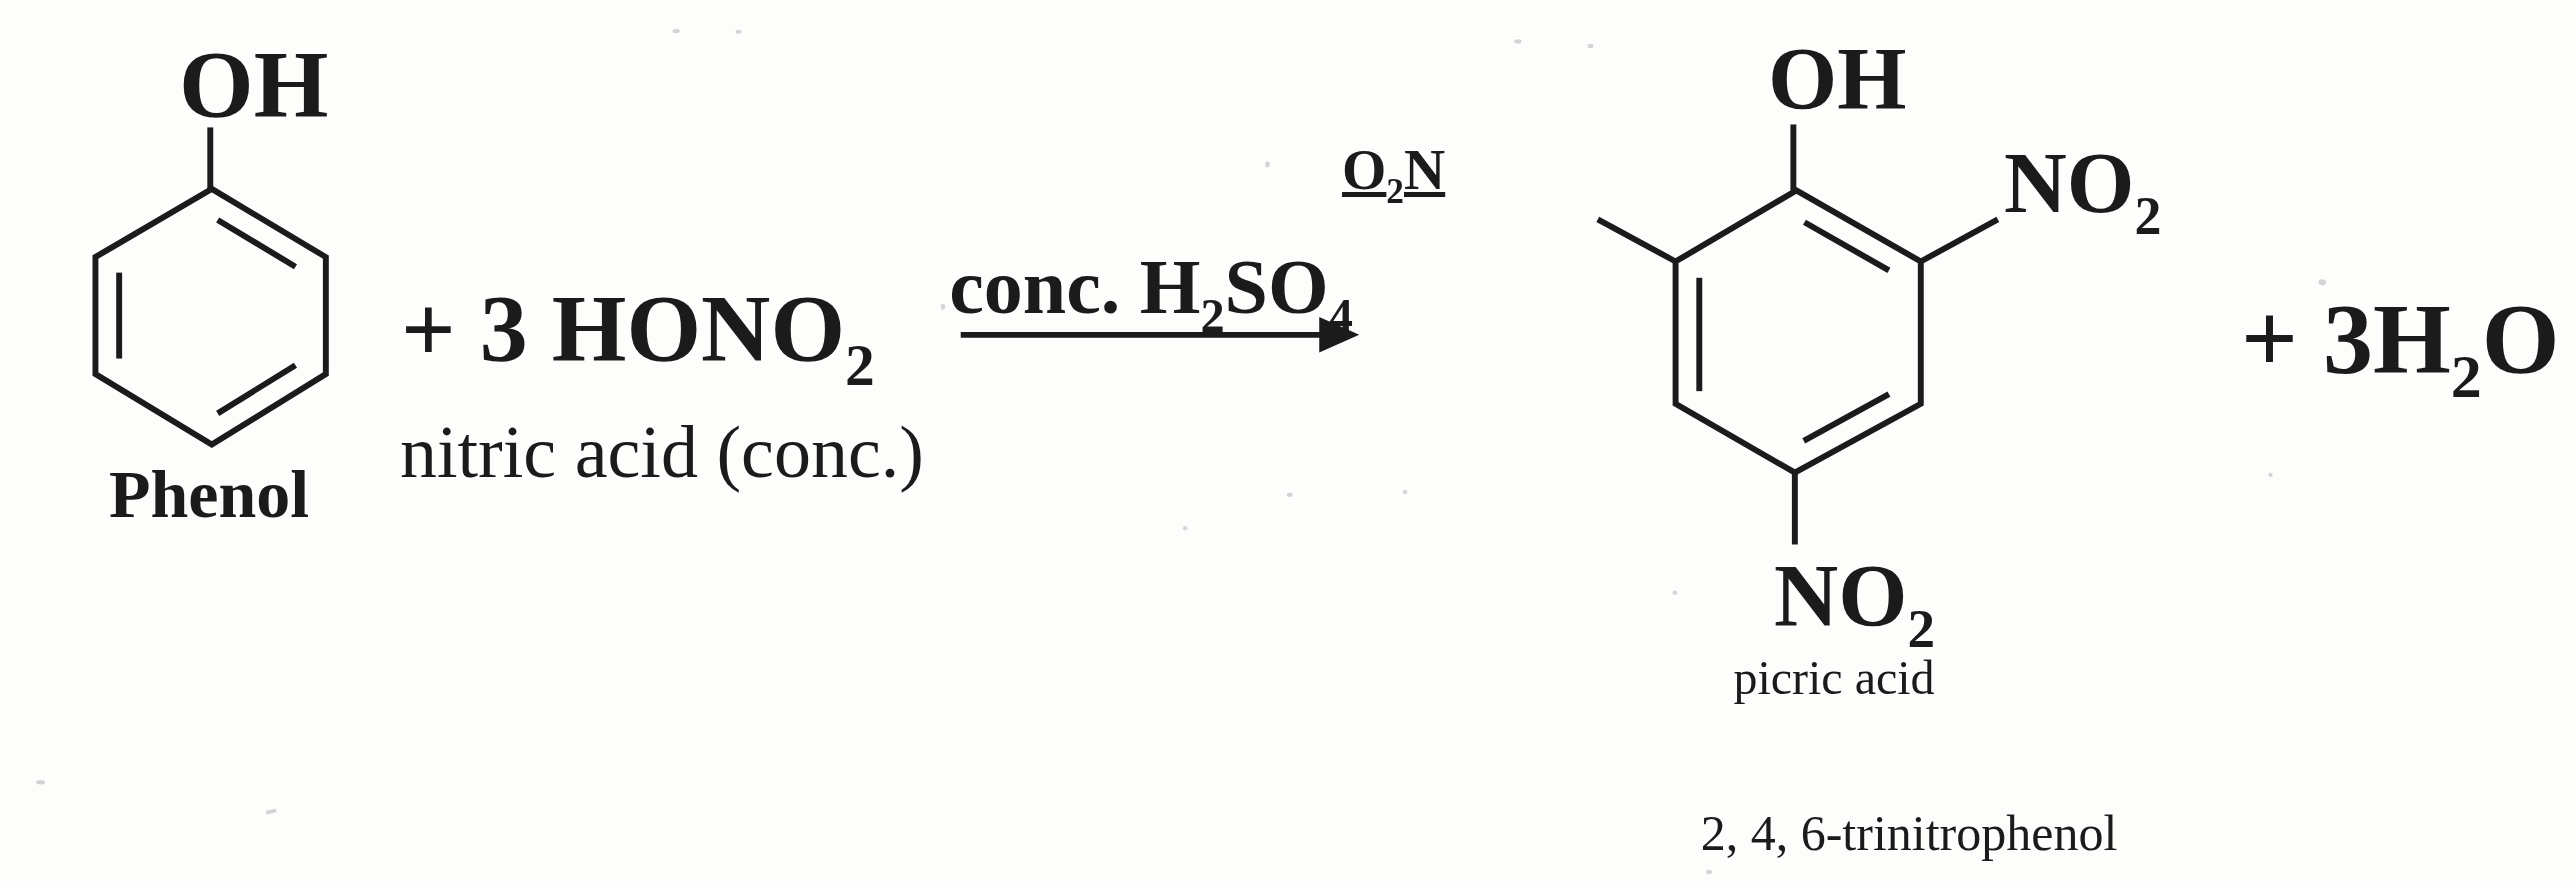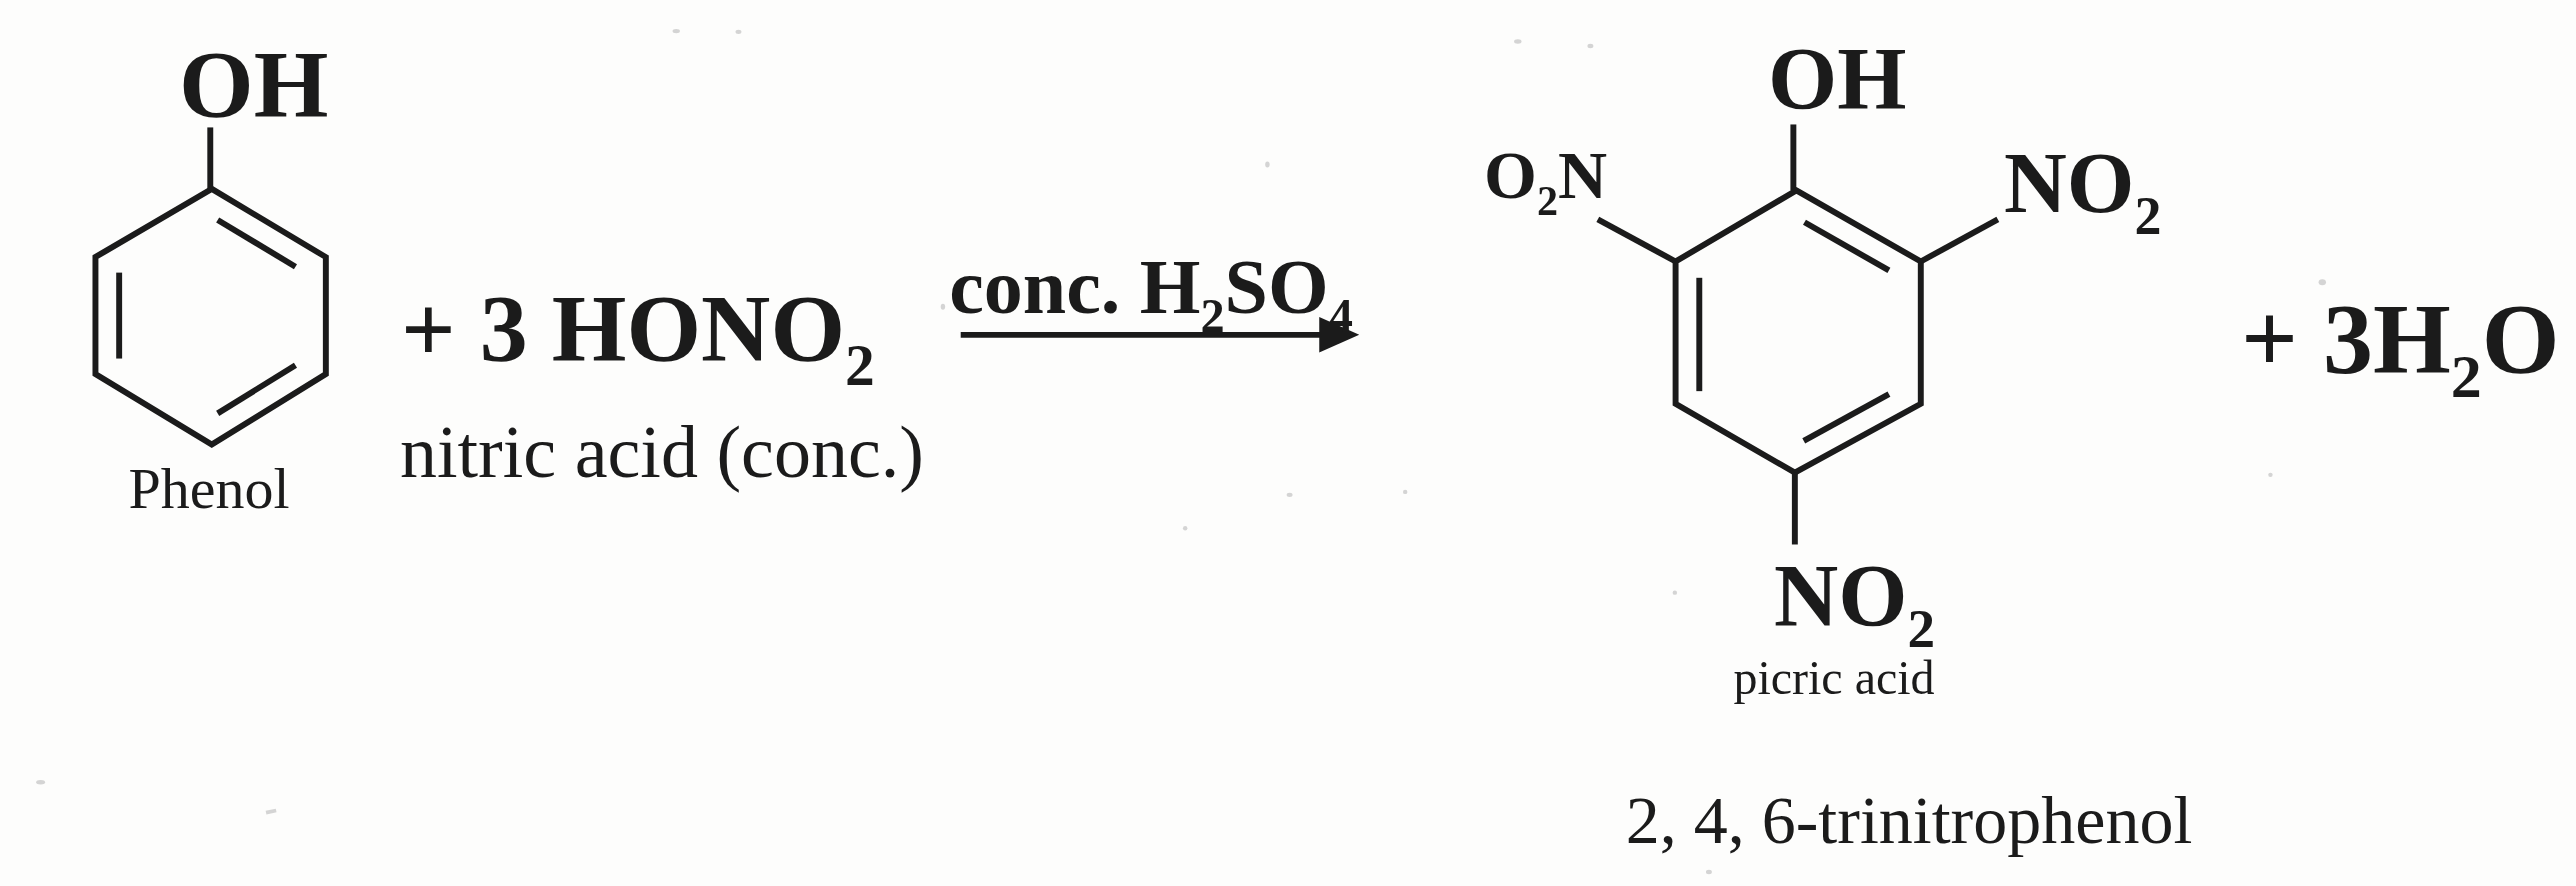--- a/index.html
+++ b/index.html
@@ -109,57 +109,57 @@
       <ellipse class="speck" cx="2290" cy="1177" rx="4" ry="3"></ellipse>
       <rect class="speck" x="342" y="1093" width="14" height="5" transform="rotate(-12 349 1095)"></rect>
       <ellipse class="speck" cx="38" cy="1056" rx="6" ry="3"></ellipse>
     </g>
   </svg>
 
   <div class="label formula" style="left:167px; top:37px; font-size:96px;">
     <span>OH</span>
   </div>
 
-  <div class="label name center" style="left:197px; top:460px; font-size:58px;">
+  <div class="label name center" style="left:197px; top:460px; font-size:68px;font-weight:bold;">
     <span>Phenol</span>
   </div>
 
   <div class="label formula" style="left:389px; top:281px; font-size:96px;">
     <span>+ 3 HONO</span><span class="sub">2</span>
   </div>
 
   <div class="label name" style="left:388px; top:415px; font-size:74px;">
     <span>nitric acid (conc.)</span>
   </div>
 
   <div class="label formula center" style="left:1139px; top:248px; font-size:78px;">
     <span>conc. H</span><span class="sub">2</span><span>SO</span><span class="sub">4</span>
   </div>
 
   <div class="label formula" style="left:1756px; top:34px; font-size:89px;">
     <span>OH</span>
   </div>
 
-  <div class="label formula" style="left:1472px; top:141px; font-size:68px;">
+  <div class="label formula" style="left:1330px; top:141px; font-size:57px;text-decoration:underline;">
     <span>O</span><span class="sub">2</span><span>N</span>
   </div>
 
   <div class="label formula" style="left:1992px; top:139px; font-size:87px;">
     <span>NO</span><span class="sub">2</span>
   </div>
 
   <div class="label formula" style="left:1762px; top:551px; font-size:89px;">
     <span>NO</span><span class="sub">2</span>
   </div>
 
   <div class="label name center" style="left:1822px; top:654px; font-size:48px;">
     <span>picric acid</span>
   </div>
 
-  <div class="label name center" style="left:1897px; top:786px; font-size:68px;">
+  <div class="label name center" style="left:1897px; top:808px; font-size:50px;">
     <span>2, 4, 6-trinitrophenol</span>
   </div>
 
   <div class="label formula" style="left:2229px; top:289px; font-size:100px;text-align:right;">
     <span>+ 3H</span><span class="sub">2</span><span>O</span>
   </div>
 
 </div>
 
 

